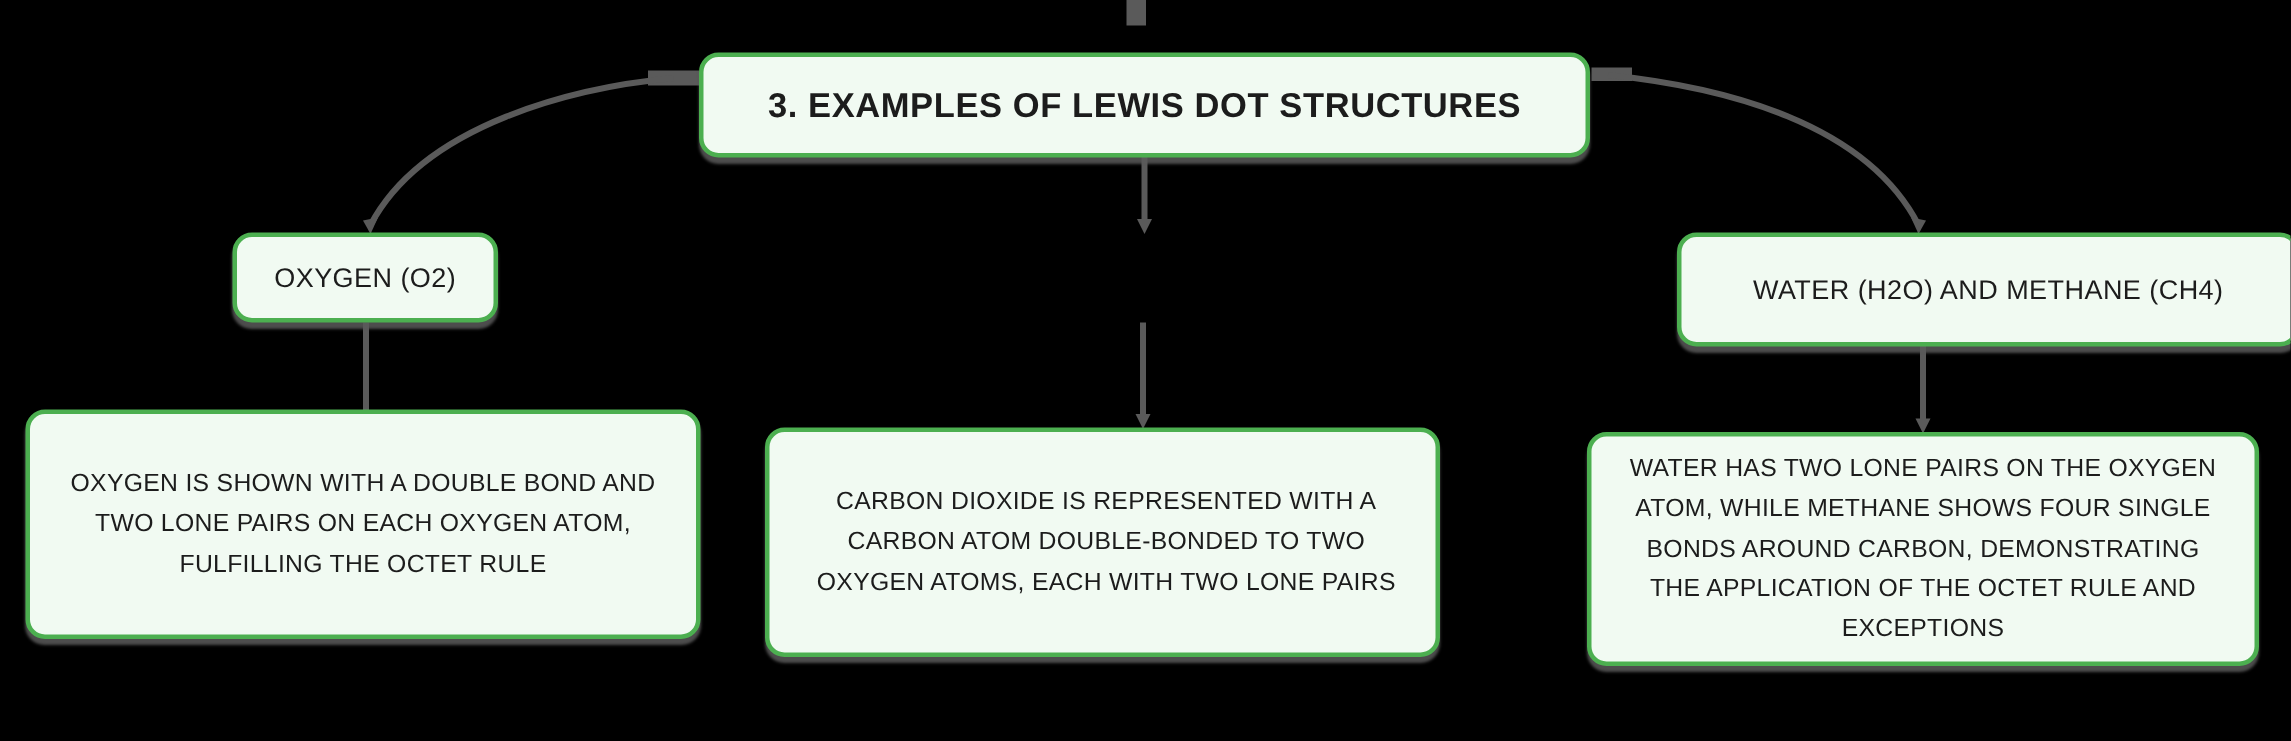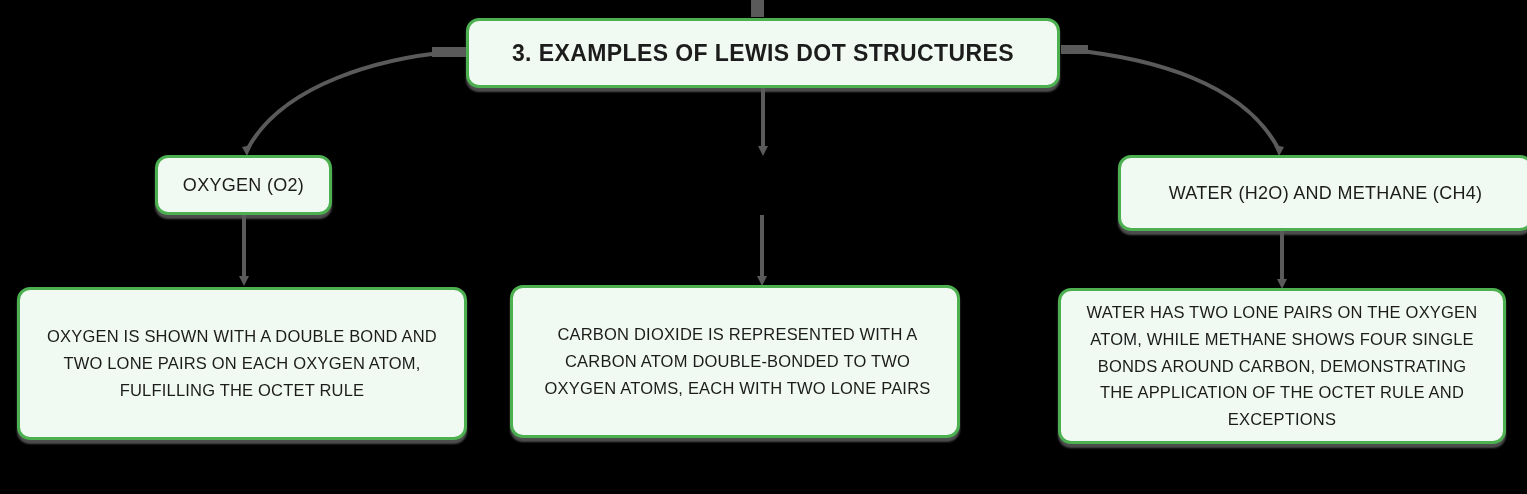--- a/index.html
+++ b/index.html
@@ -87,34 +87,34 @@
     <path class="line" d="M 244 215 L 244 280"></path>
     <polygon class="arrow" points="239,276 249,276 244,286"></polygon>
 
     <path class="line" d="M 762 215 L 762 280"></path>
     <polygon class="arrow" points="757,276 767,276 762,286"></polygon>
 
     <path class="line" d="M 1282 215 L 1282 283"></path>
     <polygon class="arrow" points="1277,279 1287,279 1282,289"></polygon>
   </svg>
 
-  <div class="node root-node" style="left:466px; top:18px; width:594px; height:70px;">
+  <div class="node root-node" style="left:466px; top:35px; width:594px; height:70px;">
     <span>3. EXAMPLES OF LEWIS DOT STRUCTURES</span>
   </div>
 
   <div class="node branch-node" style="left:155px; top:155px; width:177px; height:60px;">
     <span>OXYGEN (O2)</span>
   </div>
 
 
   <div class="node branch-node" style="left:1118px; top:155px; width:415px; height:76px;">
     <span>WATER (H2O) AND METHANE (CH4)</span>
   </div>
 
-  <div class="node desc-node" style="left:17px; top:287px; width:450px; height:153px;">
+  <div class="node desc-node" style="left:17px; top:273px; width:450px; height:153px;">
     <span>OXYGEN IS SHOWN WITH A DOUBLE BOND AND TWO LONE PAIRS ON EACH OXYGEN ATOM, FULFILLING THE OCTET RULE</span>
   </div>
 
   <div class="node desc-node" style="left:510px; top:285px; width:450px; height:153px;padding-left:25px;">
     <span>CARBON DIOXIDE IS REPRESENTED WITH A CARBON ATOM DOUBLE-BONDED TO TWO OXYGEN ATOMS, EACH WITH TWO LONE PAIRS</span>
   </div>
 
   <div class="node desc-node" style="left:1058px; top:288px; width:448px; height:156px;">
     <span>WATER HAS TWO LONE PAIRS ON THE OXYGEN ATOM, WHILE METHANE SHOWS FOUR SINGLE BONDS AROUND CARBON, DEMONSTRATING THE APPLICATION OF THE OCTET RULE AND EXCEPTIONS</span>
   </div>

